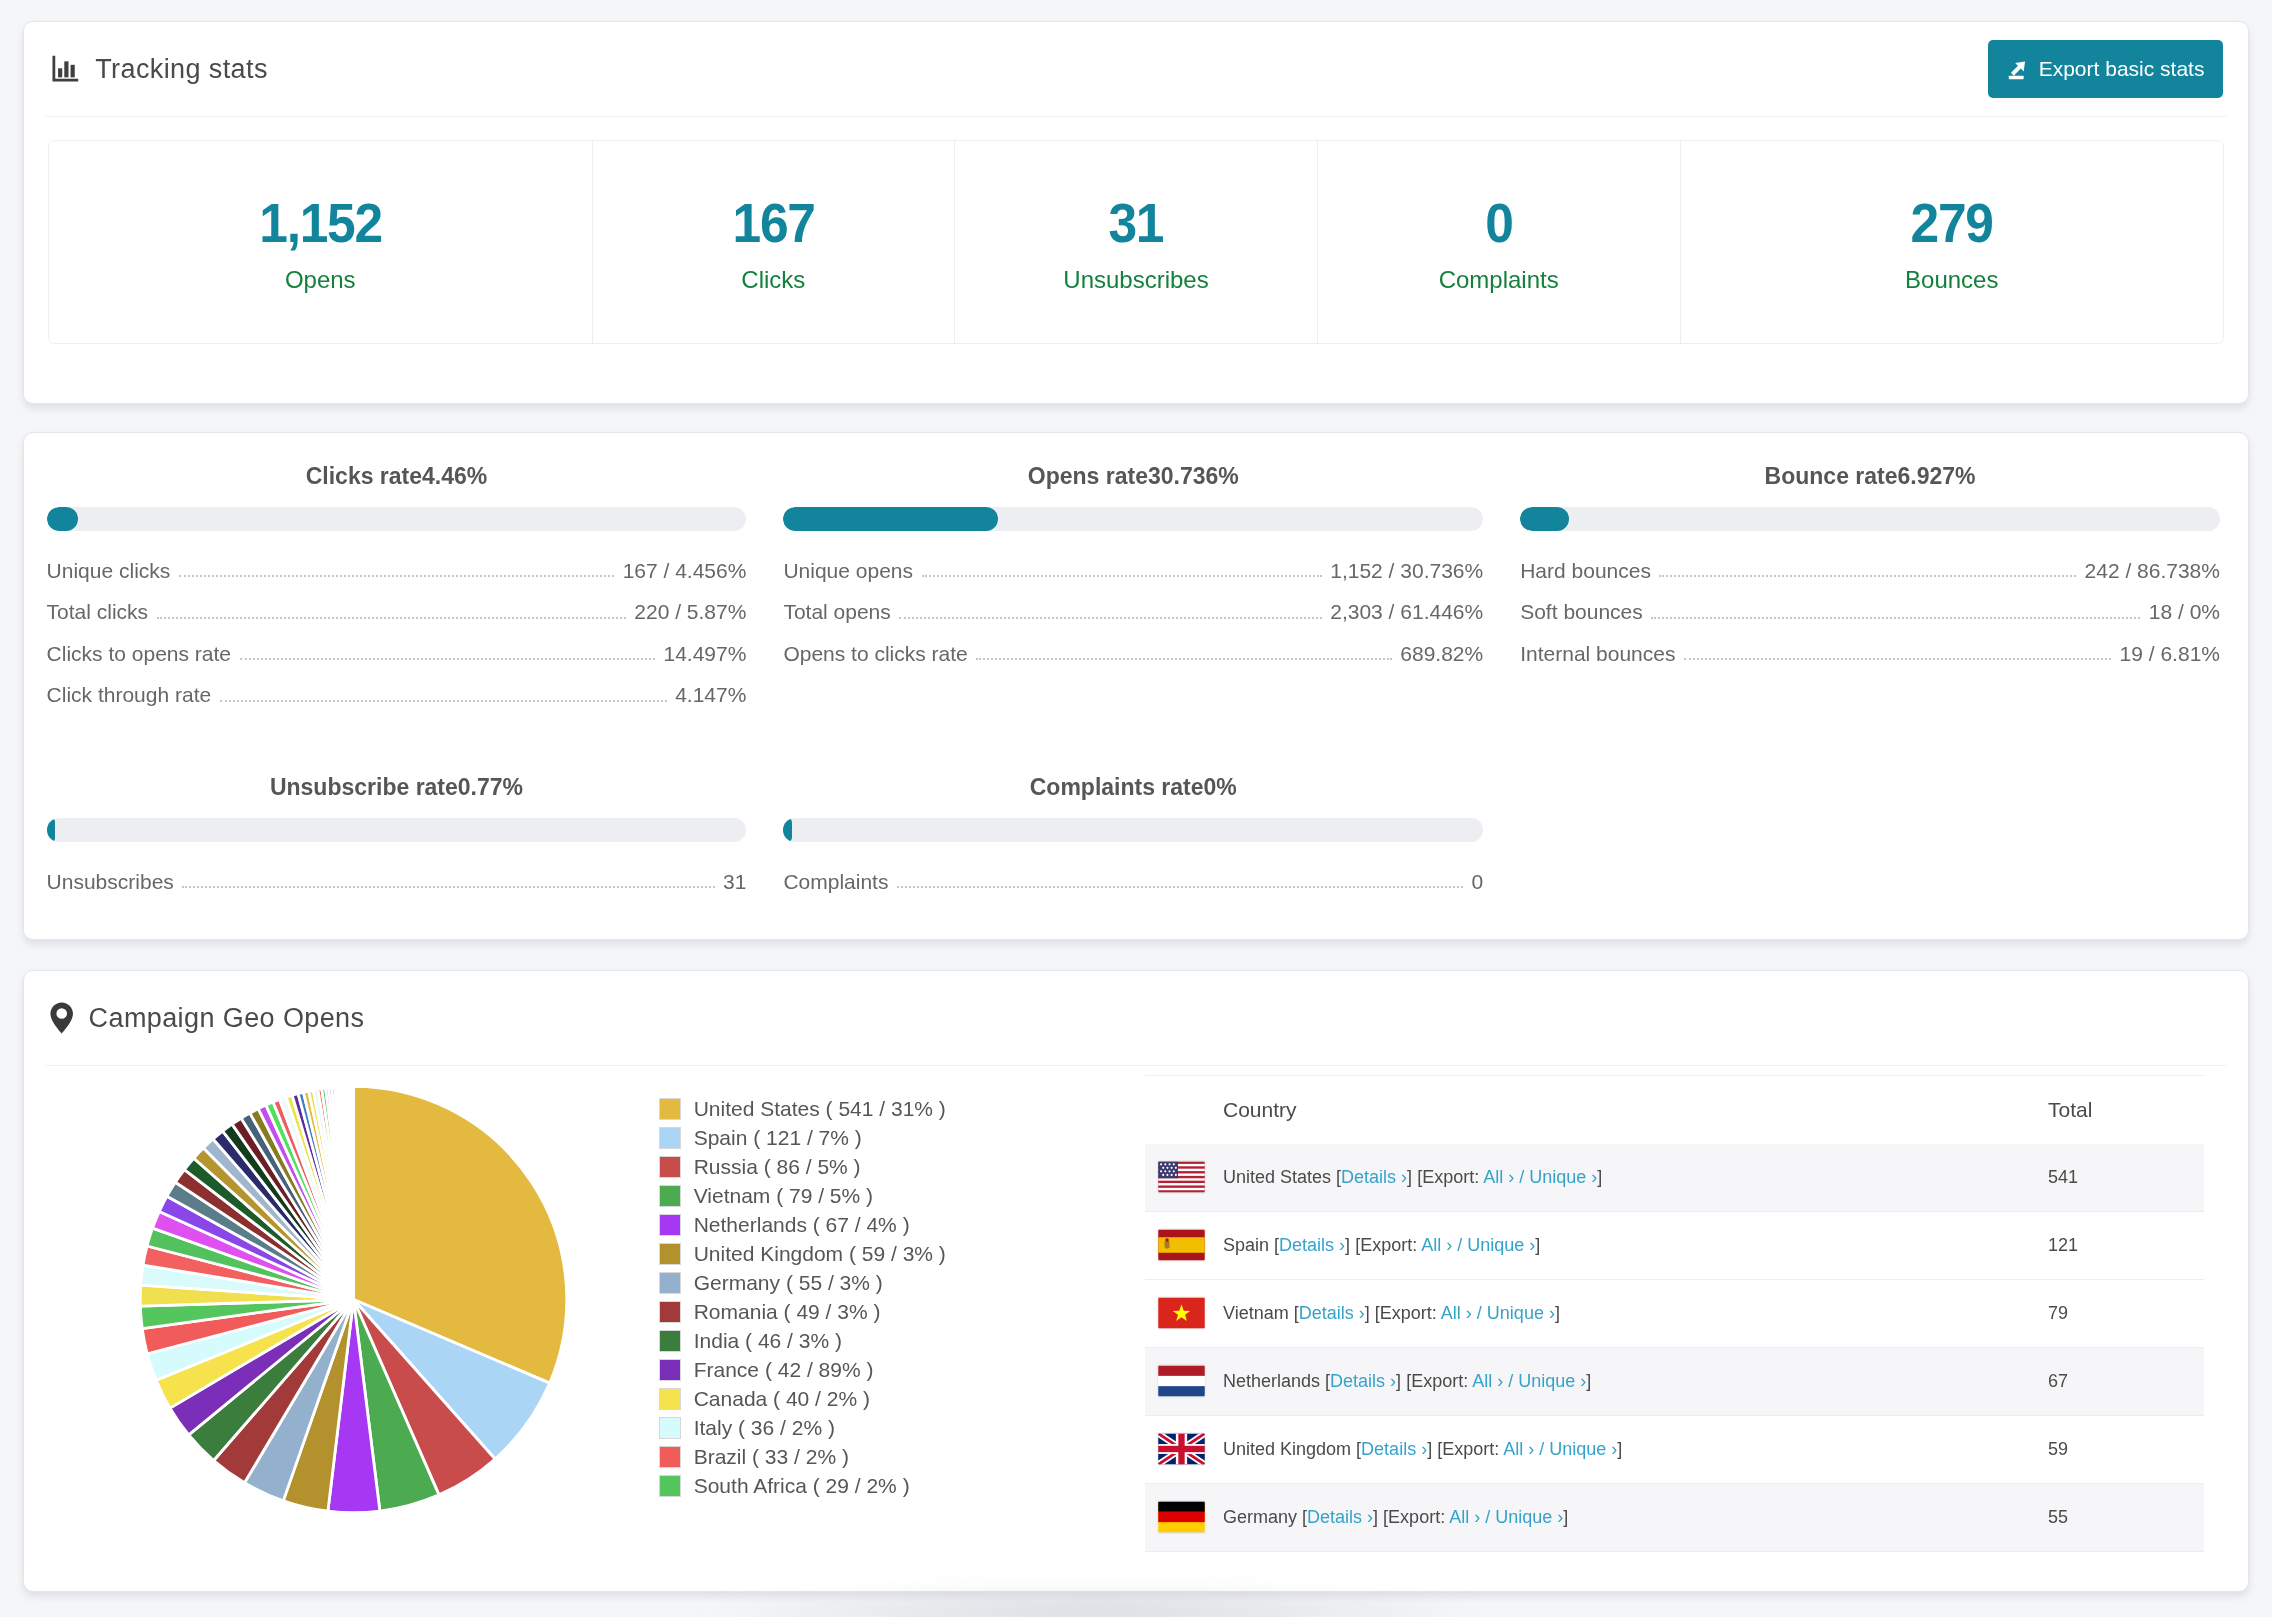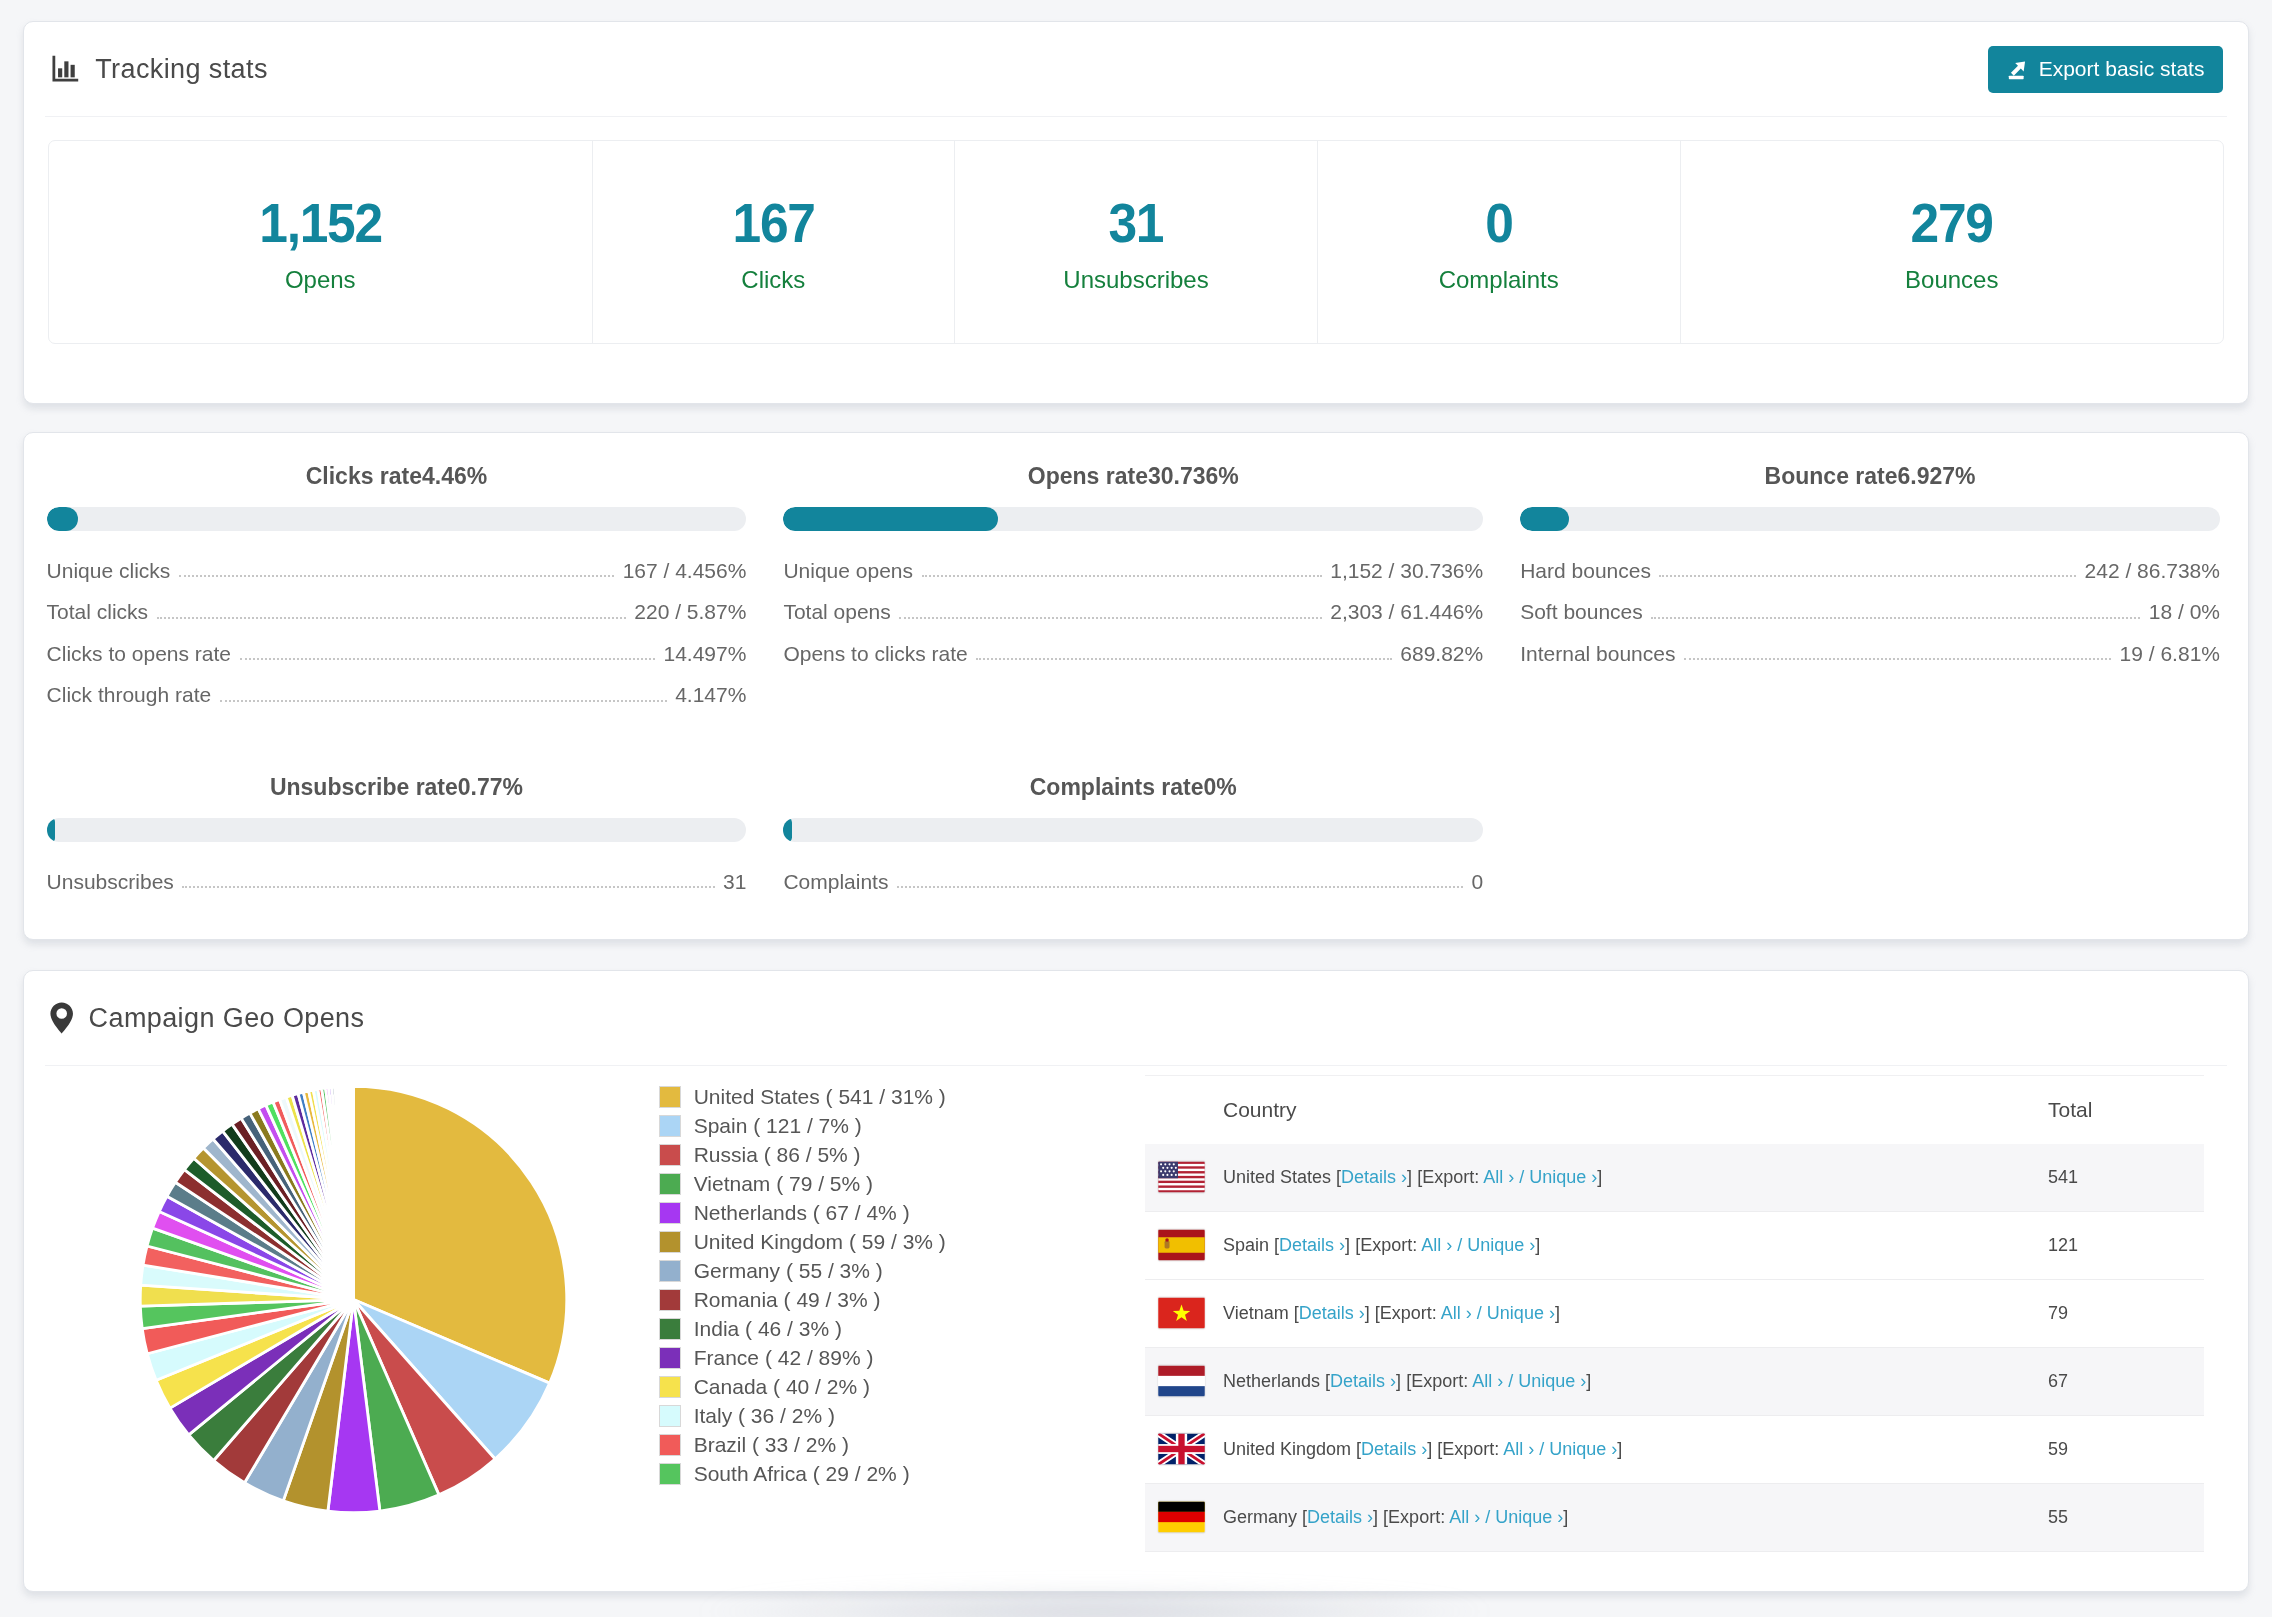--- a/index.html
+++ b/index.html
@@ -10,21 +10,21 @@
   .card-tracking{top:21px;height:383px;}
   .card-rates{top:432px;height:508px;}
   .card-geo{top:970px;height:622px;overflow:hidden;}
 
   
   .card-head{margin:0 21px;height:94px;border-bottom:1.4px solid #f0f1f4;
     display:flex;align-items:center;justify-content:space-between;padding:0 4.2px;}
   .head-left{display:flex;align-items:center;gap:14px;}
   .head-title{font-size:27px;font-weight:400;color:#4a4a4a;margin:0;letter-spacing:0.4px;}
   .btn-export{display:flex;align-items:center;gap:10px;background:#12859c;color:#fff;border:none;
-    border-radius:5px;font-size:21px;font-family:inherit;padding:0 18.4px;height:47px;cursor:pointer;}
+    border-radius:5px;font-size:21px;font-family:inherit;padding:0 18.4px;height:58px;cursor:pointer;}
 
   
   .stats-row{margin:22.6px 24px 0;border:1.4px solid #eceef1;border-radius:7px;display:flex;height:202px;}
   .stat-box{display:flex;flex-direction:column;align-items:center;justify-content:center;gap:11px;
     border-right:1.4px solid #eceef1;flex:1;}
   .stat-box:last-child{border-right:none;}
   .stat-box:first-child,.stat-box:last-child{flex:1.5;}
   .stat-value{font-size:56px;font-weight:700;color:#12859c;letter-spacing:-1.4px;transform:scaleX(.92);}
   .stat-label{font-size:24px;color:#15803d;}
 
@@ -37,21 +37,21 @@
   .rate-bar{margin-top:17px;height:24px;border-radius:12px;background:#eceef1;overflow:hidden;}
   .rate-fill{height:100%;border-radius:12px;background:#12859c;min-width:8.5px;}
   .rate-rows{margin-top:28px;}
   .rrow{display:flex;align-items:flex-end;margin-bottom:18.4px;font-size:21px;color:#676767;}
   .rlabel,.rval{white-space:nowrap;line-height:1.1;text-align:right;}
   .leader{flex:1;margin:0 8.5px 5px;border-bottom:2.1px dotted #c6c6c6;height:1.4px;}
 
   
   .geo-content{position:relative;height:526px;}
   .pie-wrap{position:absolute;left:112px;top:15.5px;width:435px;height:435px;}
-  .legend{position:absolute;left:635px;top:16px;list-style:none;margin:0;padding:0;}
+  .legend{position:absolute;left:635px;top:28px;list-style:none;margin:0;padding:0;}
   .legend li{display:flex;align-items:center;gap:12.7px;height:29px;font-size:21px;color:#565656;}
   .sw{width:20px;height:20px;border:1.4px solid #d8d8d8;box-sizing:content-box;flex:0 0 auto;}
   .geo-table{position:absolute;left:1121px;top:8.5px;width:1059px;height:500px;overflow:hidden;
     border-top:0.7px solid #f0f0f2;}
   .t-head{height:68px;display:flex;align-items:center;font-size:21px;color:#4a4a4a;position:relative;}
   .t-head .c1{margin-left:78px;}
   .t-head .c2{position:absolute;left:903px;}
   .t-row{height:67px;display:flex;align-items:center;position:relative;border-bottom:0.7px solid #ededef;
     font-size:18px;color:#4a4a4a;}
   .t-row.odd{background:#f6f6f8;}

